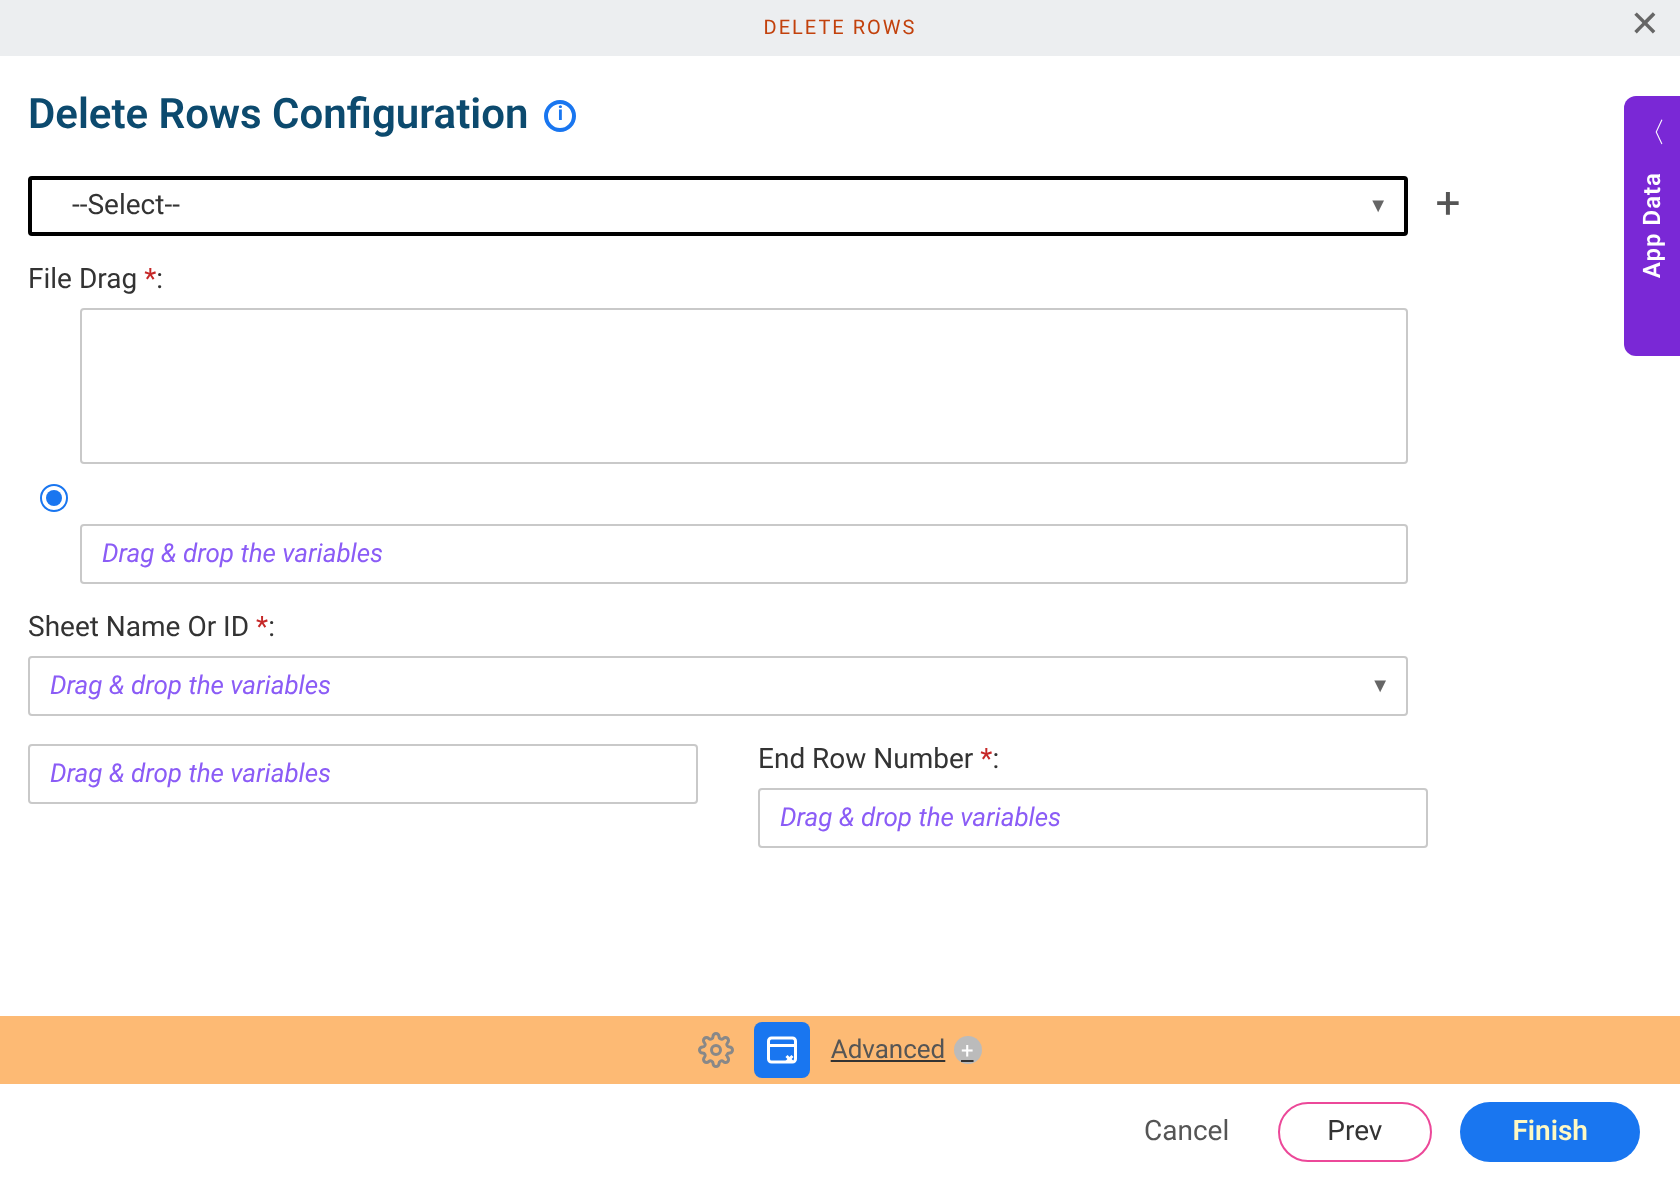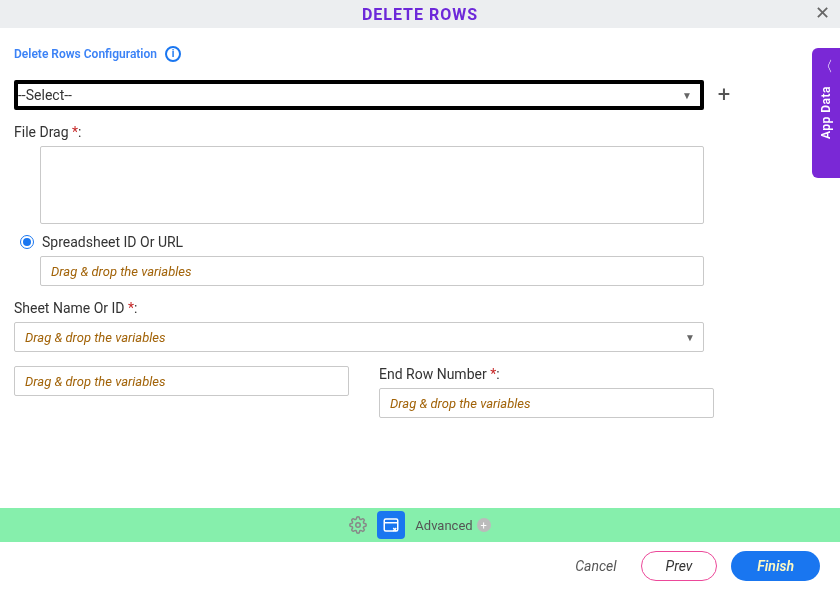--- a/index.html
+++ b/index.html
@@ -15,47 +15,47 @@
   }
   .header {
     background: #eceef0;
     height: 28px;
     display: flex;
     align-items: center;
     justify-content: center;
     position: relative;
   }
   .header-title {
-    font-size: 16px;
+    font-size: 10px;
     letter-spacing: 1px;
-    color: #6d28d9;
-    font-weight: 700;
+    color: #c2410c;
+    font-weight: 400;
   }
   .close-btn {
     position: absolute;
     right: 10px;
     top: 4px;
     font-size: 18px;
     color: #666;
     cursor: pointer;
     line-height: 1;
   }
   .content {
     padding: 18px 14px 10px 14px;
   }
   .page-title-row {
     display: flex;
     align-items: center;
     gap: 8px;
     margin-bottom: 18px;
   }
   .page-title {
-    font-size: 12px;
+    font-size: 21px;
     font-weight: 600;
-    color: #3b82f6;
+    color: #0c4a6e;
   }
   .info-icon {
     width: 16px;
     height: 16px;
     border: 2px solid #1976f0;
     border-radius: 50%;
     color: #1976f0;
     font-size: 10px;
     font-weight: 700;
     display: inline-flex;
@@ -73,26 +73,26 @@
     color: #c62828;
   }
   .select-row {
     display: flex;
     align-items: center;
     gap: 10px;
     margin-bottom: 14px;
   }
   .select-box {
     flex: 1;
-    border: 4px solid #000000;
+    border: 2px solid #000000;
     border-radius: 2px;
     height: 30px;
     display: flex;
     align-items: center;
-    padding: 0 0;
+    padding: 0 20px;
     position: relative;
     background: #fff;
     max-width: 690px;
     text-align: right;
   }
   .select-box .caret {
     position: absolute;
     right: 8px;
     color: #666;
     font-size: 10px;
@@ -151,21 +151,21 @@
     display: flex;
     align-items: center;
     padding: 0 10px;
     background: #fff;
   }
   .input-box.indented {
     margin-left: 26px;
     max-width: 664px;
   }
   .placeholder {
-    color: #a16207;
+    color: #8b5cf6;
     font-style: italic;
     font-size: 13px;
   }
   .field-group {
     margin-bottom: 14px;
   }
   .sheet-select {
     border: 1px solid #c9c9c9;
     border-radius: 2px;
     height: 30px;
@@ -187,25 +187,26 @@
     gap: 30px;
     max-width: 700px;
   }
   .col { flex: 1; }
   .bottom-bar {
     position: absolute;
     bottom: 48px;
     left: 0;
     right: 0;
     height: 34px;
-    background: #86efac;
+    background: #fdba74;
     display: flex;
     align-items: center;
     justify-content: center;
     gap: 10px;
+    text-decoration: underline;
   }
   .gear-icon {
     width: 18px; height: 18px;
     color: #888;
     cursor: pointer;
   }
   .form-icon-box {
     width: 28px;
     height: 28px;
     background: #1976f0;
@@ -244,21 +245,20 @@
     bottom: 0;
     left: 0;
     right: 0;
     height: 48px;
     display: flex;
     align-items: center;
     justify-content: flex-end;
     gap: 14px;
     padding-right: 20px;
     background: #fff;
-    font-style: italic;
   }
   .btn-text {
     color: #555;
     font-size: 14px;
     cursor: pointer;
     padding: 6px 10px;
   }
   .btn-outline {
     border: 1px solid #ec4899;
     border-radius: 16px;
@@ -332,21 +332,20 @@
   </div>
 
   <div class="field-group">
     <label class="field-label">
       <span>File Drag </span><span class="required">*</span>:
     </label>
     <div class="large-box"></div>
 
     <div class="radio-row">
       <span class="radio selected"></span>
-      <span>Spreadsheet ID Or URL</span>
     </div>
     <div class="input-box indented">
       <span class="placeholder">Drag &amp; drop the variables</span>
     </div>
   </div>
 
   <div class="field-group">
     <label class="field-label">
       <span>Sheet Name Or ID </span><span class="required">*</span>:
     </label>

